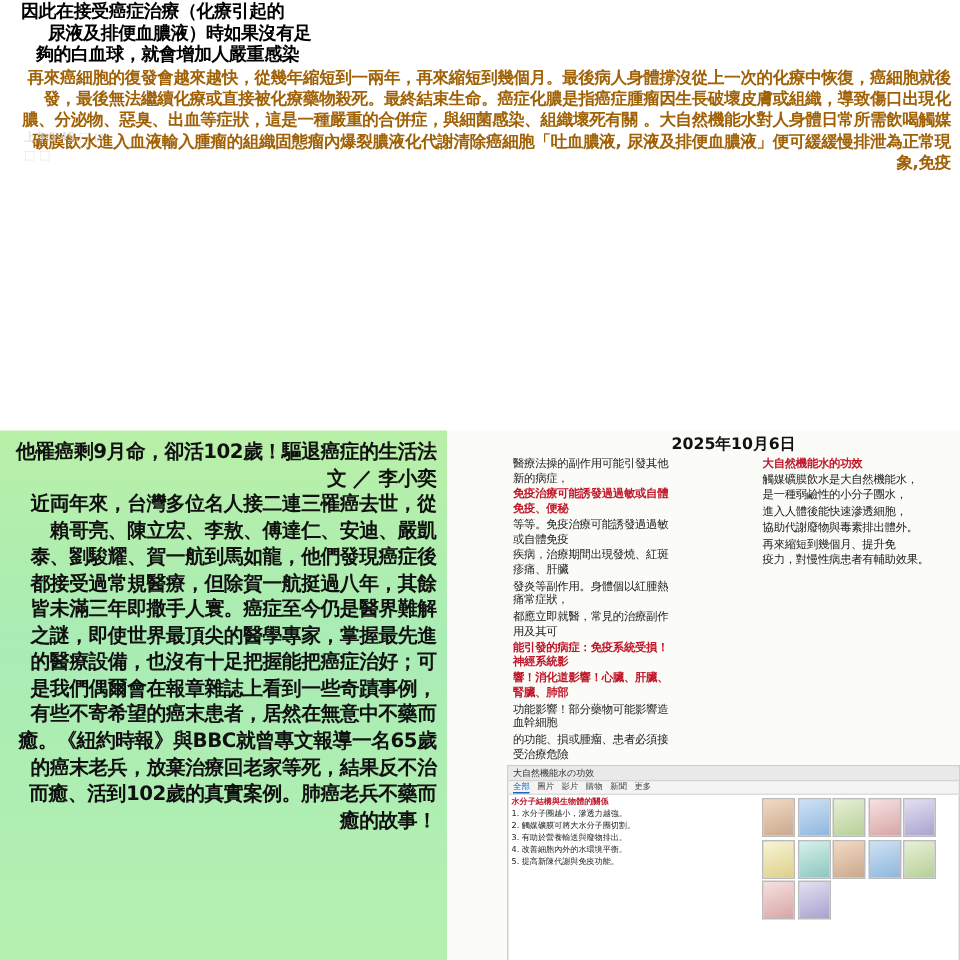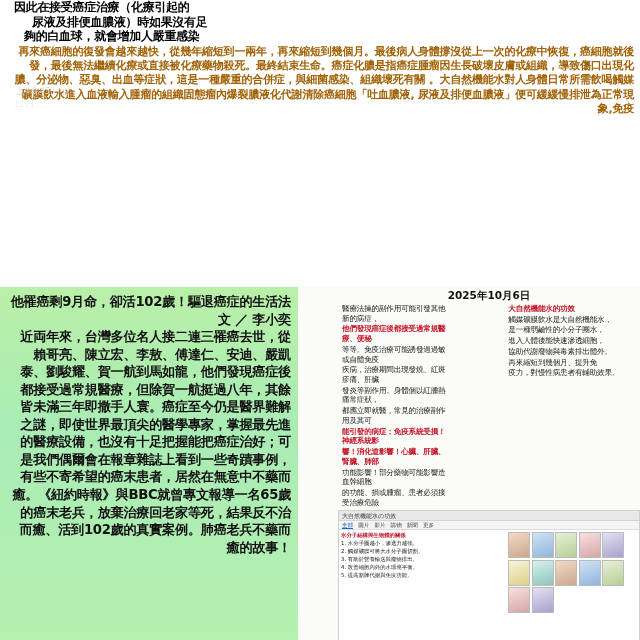--- a/index.html
+++ b/index.html
@@ -215,21 +215,21 @@
       <p style="white-space: pre-wrap;">他罹癌剩9月命，卻活102歲！驅退癌症的生活法文 ／ 李小奕
 近両年來，台灣多位名人接二連三罹癌去世，從賴哥亮、陳立宏、李敖、傅達仁、安迪、嚴凱泰、劉駿耀、賀一航到馬如龍，他們發現癌症後都接受過常規醫療，但除賀一航挺過八年，其餘皆未滿三年即撒手人寰。癌症至今仍是醫界難解之謎，即使世界最頂尖的醫學專家，掌握最先進的醫療設備，也沒有十足把握能把癌症治好；可是我們偶爾會在報章雜誌上看到一些奇蹟事例，有些不寄希望的癌末患者，居然在無意中不藥而癒。《紐約時報》與BBC就曾專文報導一名65歲的癌末老兵，放棄治療回老家等死，結果反不治而癒、活到102歲的真實案例。肺癌老兵不藥而癒的故事！</p>
     </div>
 
     <div class="right-panel">
       <div class="rp-date">2025年10月6日</div>
 
       <div class="rp-cols">
         <div class="rp-col-l rp-text">
           <p>醫療法操的副作用可能引發其他新的病症，</p>
-          <p class="rp-red">他們發現癌症後都接受過常規醫療、便秘</p>
+          <p class="rp-red">免疫治療可能誘發過過敏或自體免疫、便秘</p>
           <p>等等。免疫治療可能誘發過過敏或自體免疫</p>
           <p>疾病，治療期間出現發燒、紅斑疹痛、肝臟</p>
           <p>發炎等副作用。身體個以紅腫熱痛常症狀，</p>
           <p>都應立即就醫，常見的治療副作用及其可</p>
           <p class="rp-red">能引發的病症：免疫系統受損！神經系統影</p>
           <p class="rp-red">響！消化道影響！心臟、肝臟、腎臟、肺部</p>
           <p>功能影響！部分藥物可能影響造血幹細胞</p>
           <p>的功能、損或腫瘤、患者必須接受治療危險</p>
         </div>
 

